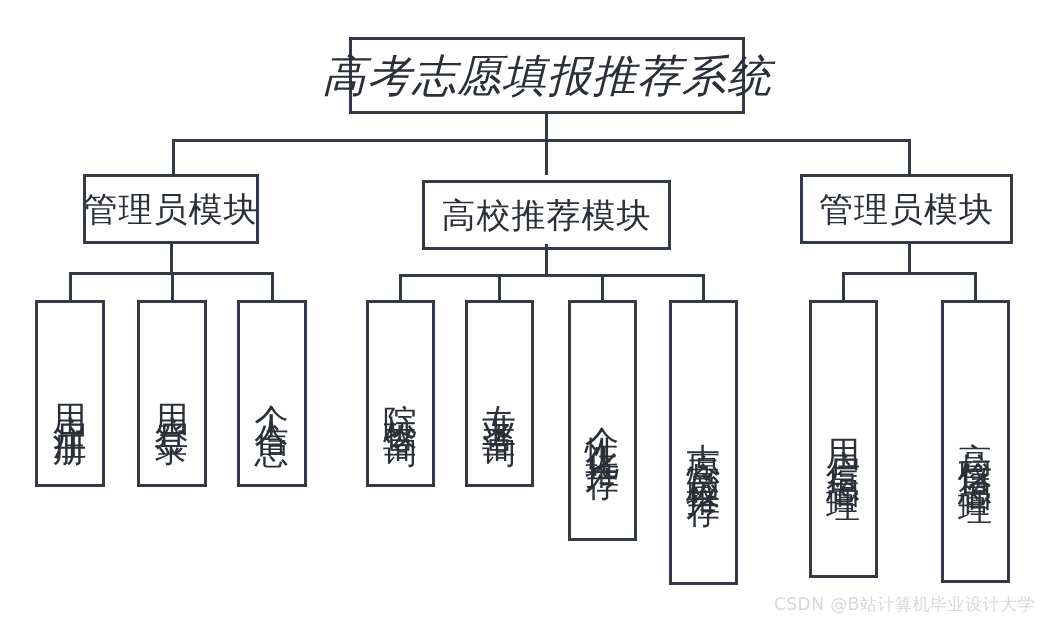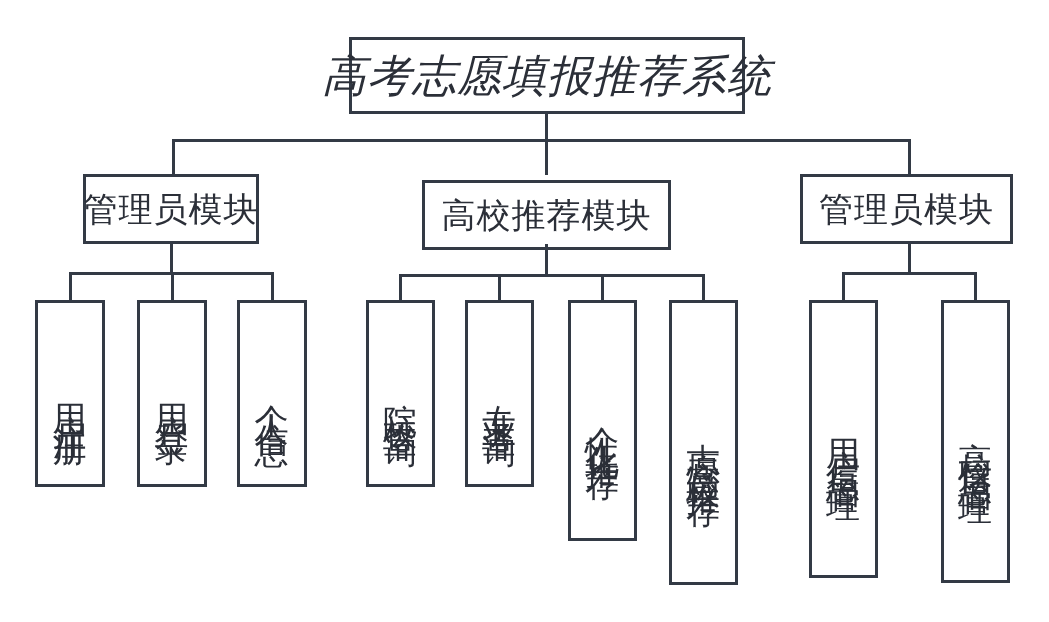--- a/index.html
+++ b/index.html
@@ -143,14 +143,15 @@
   <div class="line v" style="left:842px; top:272px; width:3px; height:29px;"></div>
   <div class="line v" style="left:974px; top:272px; width:3px; height:29px;"></div>
 
   <div class="node vert" style="left:809px; top:300px; width:69px; height:278px;">
     <span class="txt">用户信息管理</span>
   </div>
   <div class="node vert" style="left:941px; top:300px; width:69px; height:283px;">
     <span class="txt">高校信息管理</span>
   </div>
 
+  <div id="watermark">CSDN @B站计算机毕业设计大学</div>
 
 </div>
 
 </body></html>

